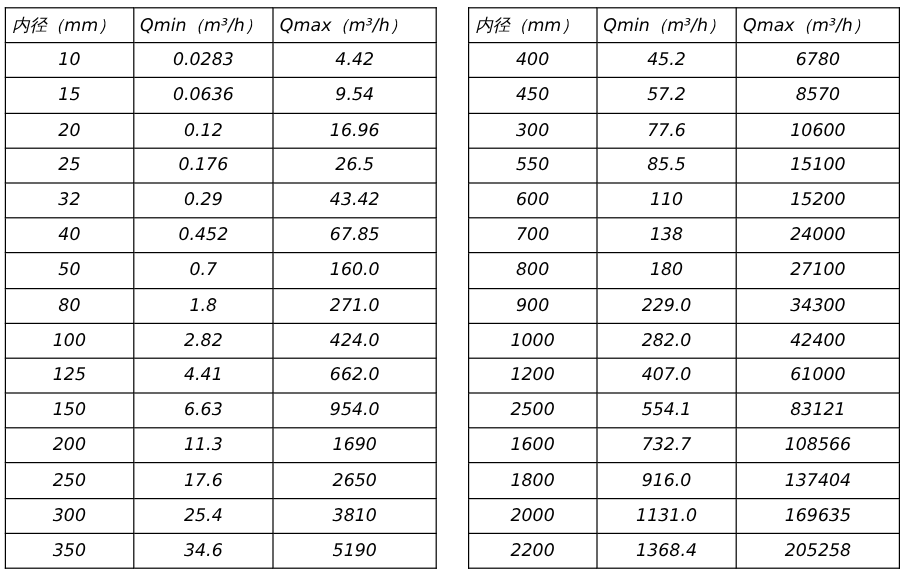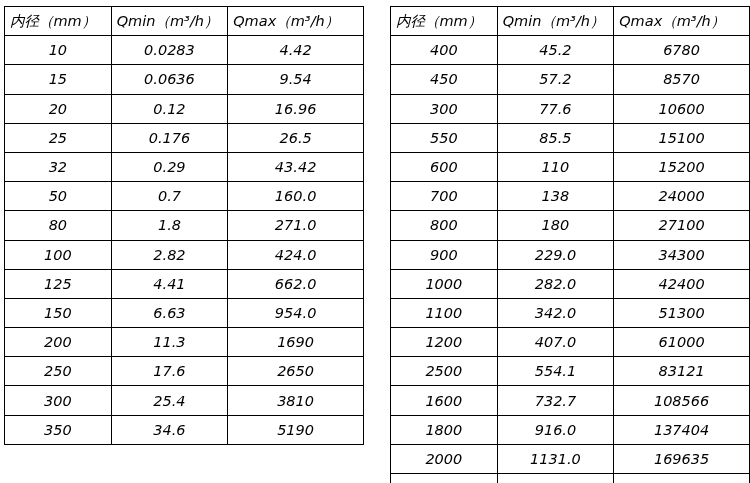--- a/index.html
+++ b/index.html
@@ -89,20 +89,25 @@
           <td class="col-d">25</td>
           <td class="col-qn">0.176</td>
           <td class="col-qx">26.5</td>
         </tr>
       <tr>
           <td class="col-d">32</td>
           <td class="col-qn">0.29</td>
           <td class="col-qx">43.42</td>
         </tr>
       <tr>
+          <td class="col-d">40</td>
+          <td class="col-qn">0.452</td>
+          <td class="col-qx">67.85</td>
+        </tr>
+      <tr>
           <td class="col-d">50</td>
           <td class="col-qn">0.7</td>
           <td class="col-qx">160.0</td>
         </tr>
       <tr>
           <td class="col-d">80</td>
           <td class="col-qn">1.8</td>
           <td class="col-qx">271.0</td>
         </tr>
       <tr>
@@ -191,25 +196,20 @@
           <td class="col-d">900</td>
           <td class="col-qn">229.0</td>
           <td class="col-qx">34300</td>
         </tr>
       <tr>
           <td class="col-d">1000</td>
           <td class="col-qn">282.0</td>
           <td class="col-qx">42400</td>
         </tr>
       <tr>
-          <td class="col-d">1100</td>
-          <td class="col-qn">342.0</td>
-          <td class="col-qx">51300</td>
-        </tr>
-      <tr>
           <td class="col-d">1200</td>
           <td class="col-qn">407.0</td>
           <td class="col-qx">61000</td>
         </tr>
       <tr>
           <td class="col-d">2500</td>
           <td class="col-qn">554.1</td>
           <td class="col-qx">83121</td>
         </tr>
       <tr>

